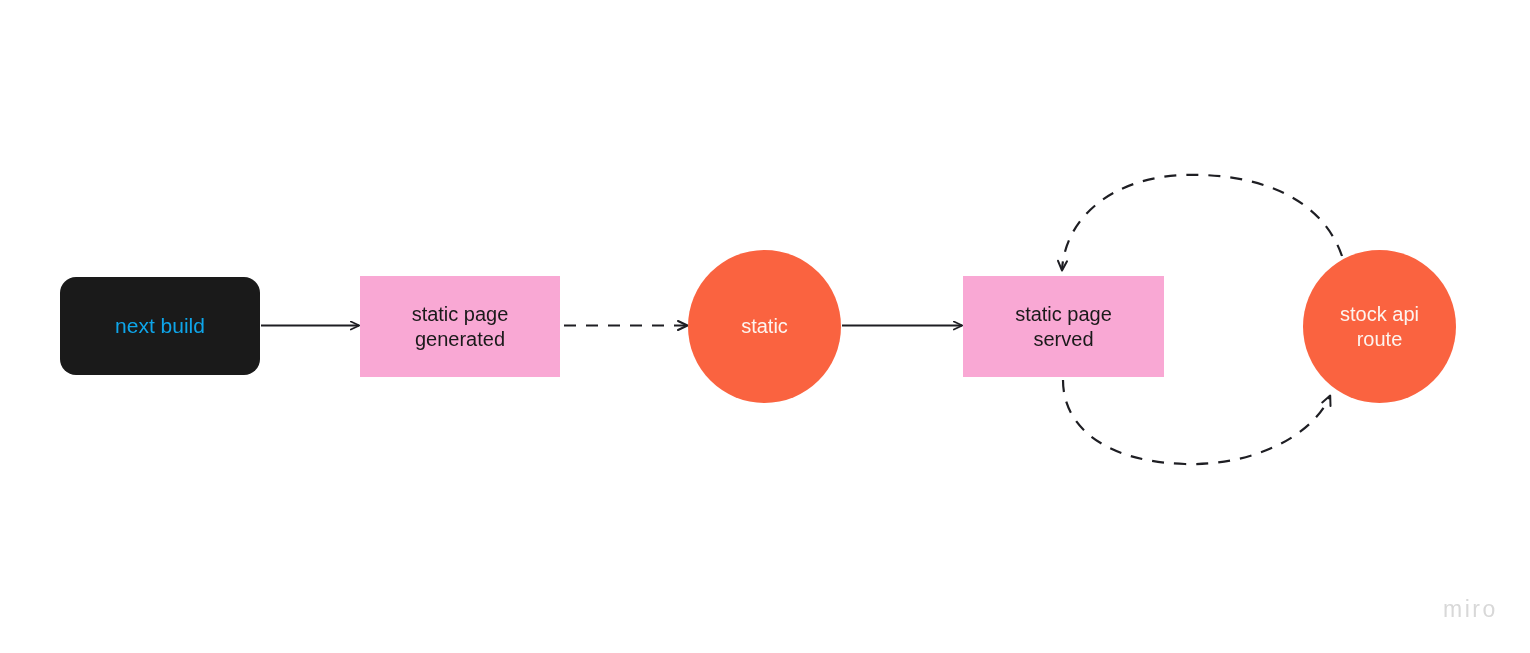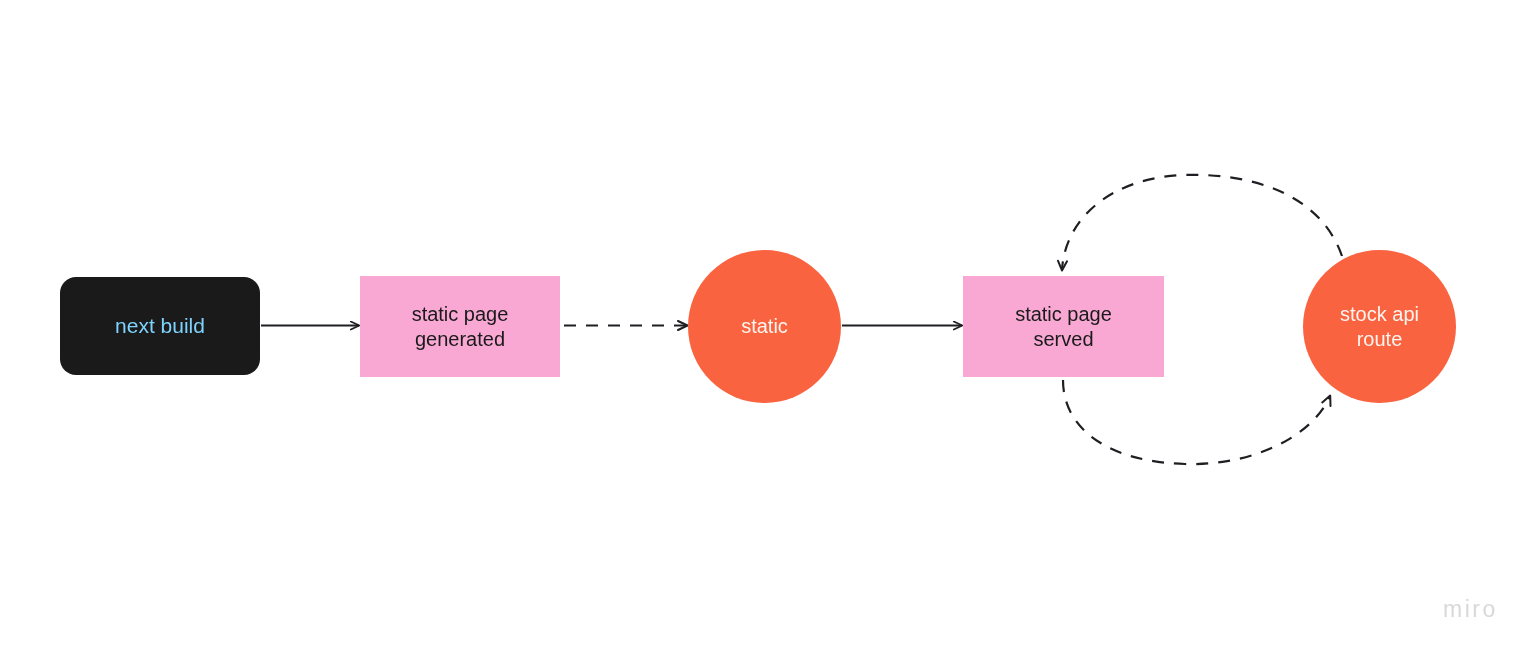--- a/index.html
+++ b/index.html
@@ -20,21 +20,21 @@
     display: flex;
     align-items: center;
     justify-content: center;
     text-align: center;
     box-sizing: border-box;
     line-height: 1.22;
     white-space: pre-line;
   }
   .node-rounded-dark {
     background: #1a1a1a;
-    color: #7dd3fc;
+    color: #0ea5e9;
     border-radius: 16px;
     font-size: 21px;
   }
   .node-rect-yellow {
     background: #f9a8d4;
     color: #1a1a1a;
     font-size: 20px;
   }
   .node-circle-orange {
     background: #fa6340;

